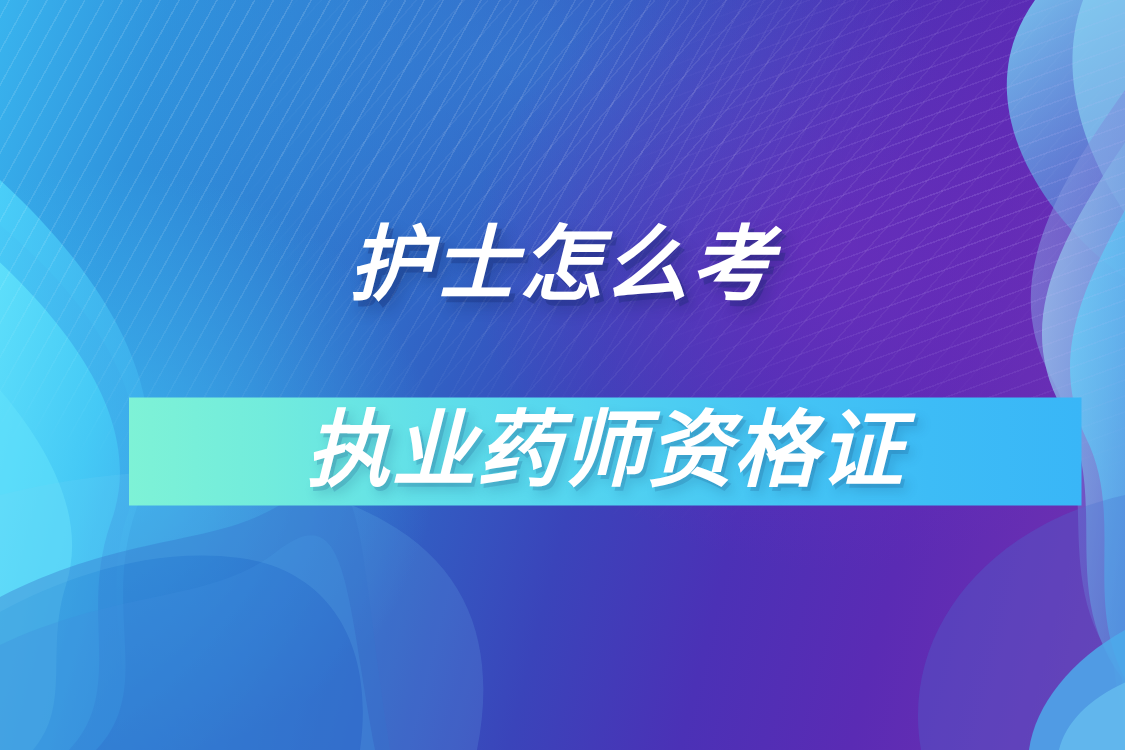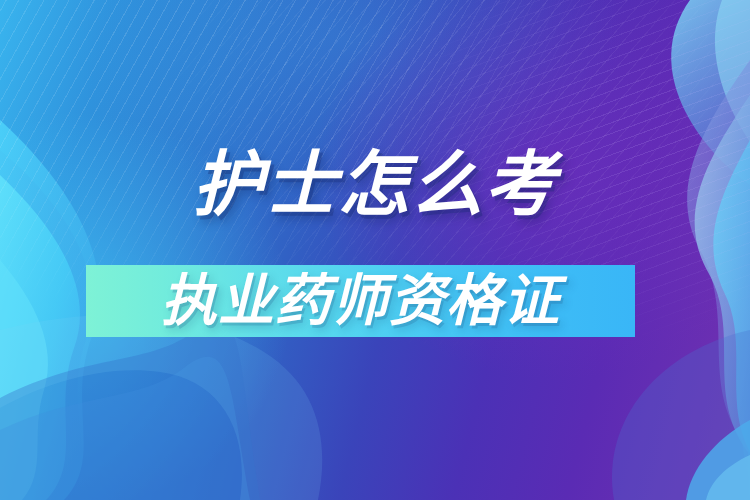--- a/index.html
+++ b/index.html
@@ -103,37 +103,37 @@
     align-items: center;
     justify-content: flex-start;
   }
 
   .headline {
     position: absolute;
     left: 0;
     right: 0;
     top: 149px;
     text-align: center;
-    font-size: 71px;
+    font-size: 55px;
     line-height: 1.0;
     font-weight: 700;
     font-style: italic;
     letter-spacing: 2px;
     color: #ffffff;
     white-space: nowrap;
     text-shadow:
       3px 4px 0 rgba(20,40,110,0.30),
       5px 7px 10px rgba(12,26,80,0.28);
   }
 
   .subtitle-band {
     position: absolute;
     left: 86px;
     top: 265px;
-    width: 549px;
+    width: 635px;
     height: 72px;
     background: linear-gradient(90deg,
       #7ef2d6 0%,
       #72ecdc 14%,
       #62e0e8 30%,
       #53d4f0 48%,
       #46c6f4 66%,
       #3dbcf6 84%,
       #39b6f7 100%);
     display: flex;

